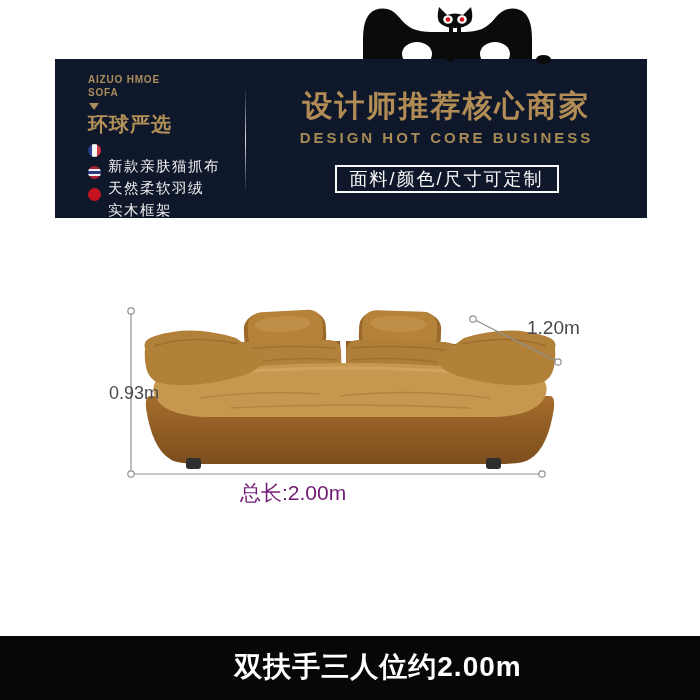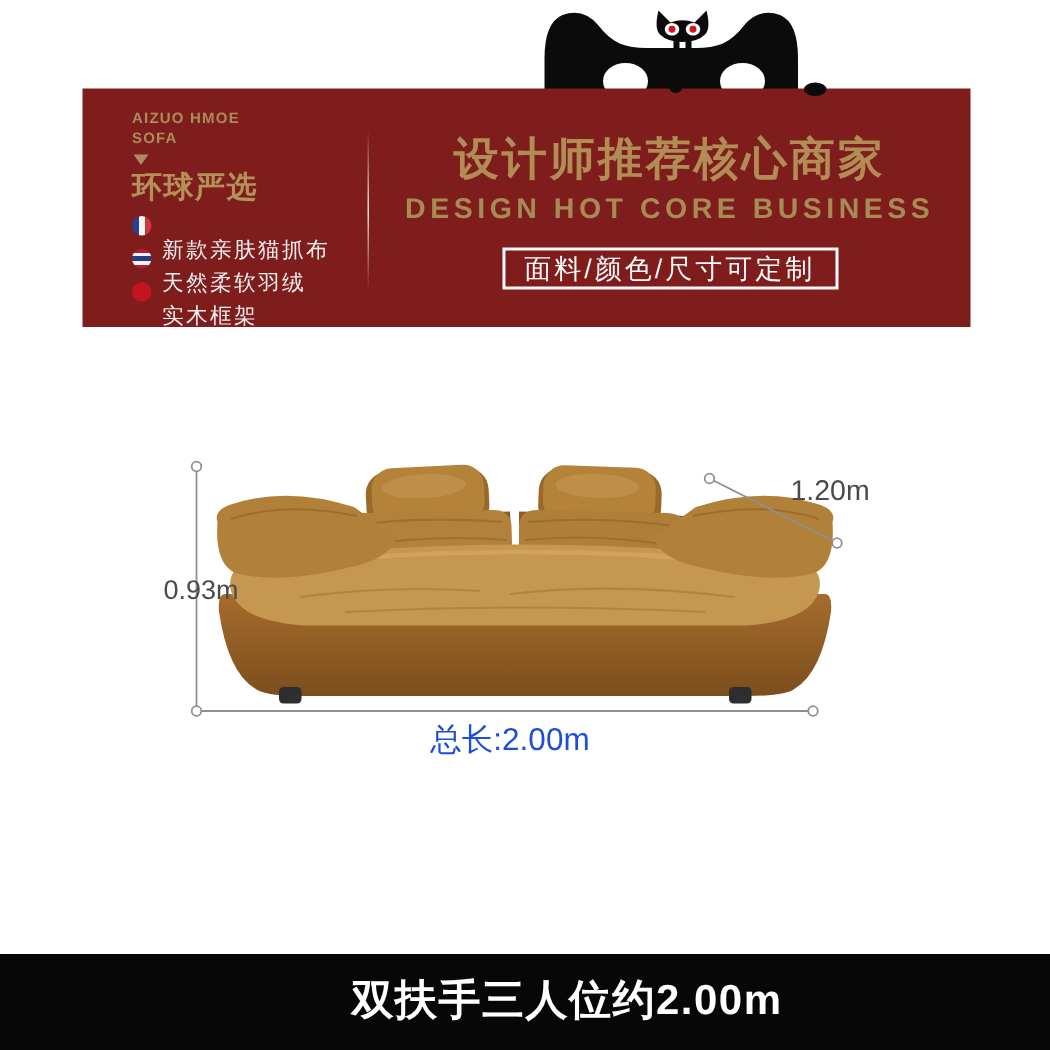--- a/index.html
+++ b/index.html
@@ -6,50 +6,50 @@
   .canvas{
     position:relative;width:700px;height:700px;background:#ffffff;overflow:hidden;
     font-family:"Liberation Sans", sans-serif;
   }
   
   .bigcat{position:absolute;left:361px;top:5px;width:173px;height:58px;z-index:1;}
   .minicat{position:absolute;left:436px;top:6px;width:38px;height:28px;z-index:3;}
   .cat-nose{position:absolute;left:446px;top:54px;width:9px;height:8px;border-radius:50%;background:#0b0b0b;z-index:3;}
   .cat-paw{position:absolute;left:536px;top:55px;width:15px;height:9px;border-radius:50%;background:#0b0b0b;z-index:3;}
   
-  .banner{position:absolute;left:55px;top:59px;width:592px;height:159px;background:#7f1d1d;z-index:2;}
+  .banner{position:absolute;left:55px;top:59px;width:592px;height:159px;background:#0f172a;z-index:2;}
   .banner .divider{position:absolute;left:190px;top:28px;width:1px;height:106px;
     background:linear-gradient(180deg,rgba(255,255,255,0),rgba(255,255,255,.85) 50%,rgba(255,255,255,0));}
   .brand{position:absolute;left:33px;top:0;width:150px;height:100%;}
   .brand-line{position:absolute;left:0;color:#ab8c5c;font-size:10px;font-weight:bold;letter-spacing:.8px;}
   .brand-line.l1{top:15px;}
   .brand-line.l2{top:28px;}
   .brand-tri{position:absolute;left:1px;top:44px;width:0;height:0;
     border-left:5px solid transparent;border-right:5px solid transparent;border-top:7px solid #ab8c5c;}
   .brand-slogan{position:absolute;left:0;top:52px;color:#b39159;font-size:20px;font-weight:bold;letter-spacing:1px;}
   .features{position:absolute;left:0;top:80px;}
   .feature-row{display:flex;align-items:center;height:22px;}
   .flag{width:13px;height:13px;border-radius:50%;margin-right:7px;flex:0 0 13px;}
   .flag.france{background:linear-gradient(90deg,#2b3f8f 0 34%,#f5f5f5 34% 66%,#cf3540 66% 100%);}
   .flag.thailand{background:linear-gradient(180deg,#b02030 0 20%,#f2f2f2 20% 38%,#2d3a80 38% 62%,#f2f2f2 62% 80%,#b02030 80% 100%);}
   .flag.reddot{background:#c41420;}
   .feature-label{color:#ededed;font-size:14.5px;letter-spacing:1.5px;white-space:nowrap;margin-top:32px;}
   .headline{position:absolute;left:191px;top:0;right:0;height:100%;text-align:center;}
   .headline-title{position:absolute;top:27px;width:100%;color:#b18c55;font-size:30px;font-weight:bold;letter-spacing:2px;}
-  .headline-sub{position:absolute;top:70px;width:100%;color:#a78b56;font-size:19px;font-weight:600;letter-spacing:3px;}
+  .headline-sub{position:absolute;top:70px;width:100%;color:#a78b56;font-size:15px;font-weight:600;letter-spacing:3px;}
   .custom-badge{position:absolute;top:106px;left:50%;transform:translateX(-50%);
     border:2px solid #fafafa;color:#fafafa;font-size:18px;letter-spacing:2px;
     height:24px;line-height:24px;padding:0 13px;white-space:nowrap;}
   
   .sofa{position:absolute;left:140px;top:298px;width:420px;height:175px;z-index:1;}
   .dims{position:absolute;left:0;top:0;width:700px;height:700px;z-index:2;pointer-events:none;}
   .dim-label{position:absolute;color:#4a4a4a;z-index:3;}
   .dim-h{right:541px;top:383px;font-size:18px;}
   .dim-d{left:527px;top:317px;font-size:19px;}
-  .dim-l{left:240px;top:479px;width:200px;text-align:center;font-size:21px;color:#1d4ed8;}
+  .dim-l{left:240px;top:479px;width:200px;font-size:21px;color:#701a75;}
   
   .footer-bar{position:absolute;left:0;top:636px;width:700px;height:64px;background:#070707;z-index:2;padding-left:28px;}
   .footer-caption{width:100%;text-align:center;line-height:62px;color:#ffffff;font-size:28px;font-weight:bold;letter-spacing:1px;}
 </style>
 </head>
 <body>
 
 <div class="canvas">
 
   <svg class="bigcat" viewBox="0 0 173 58" xmlns="http://www.w3.org/2000/svg">

